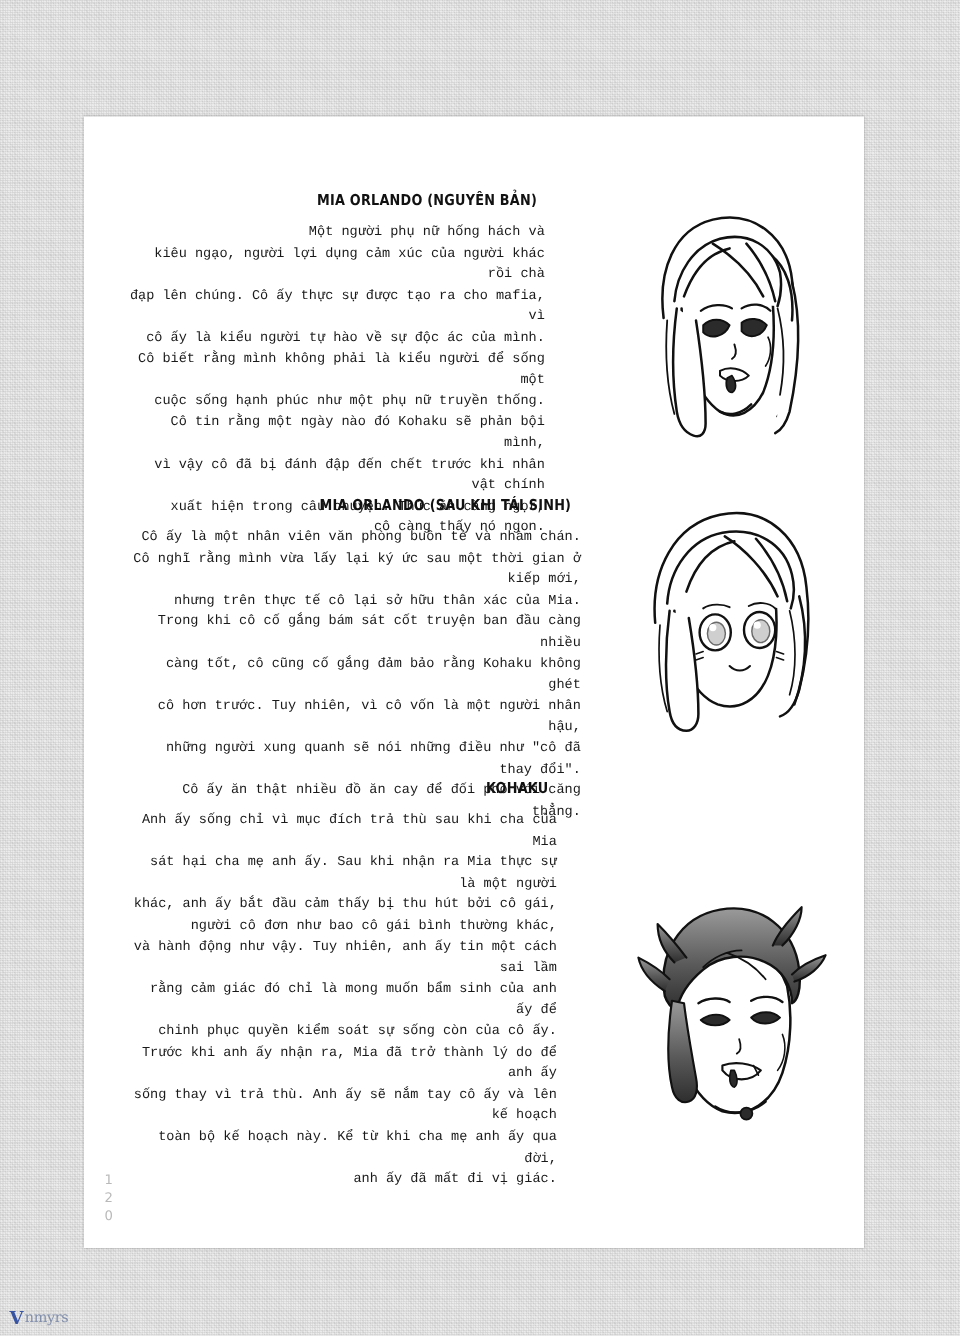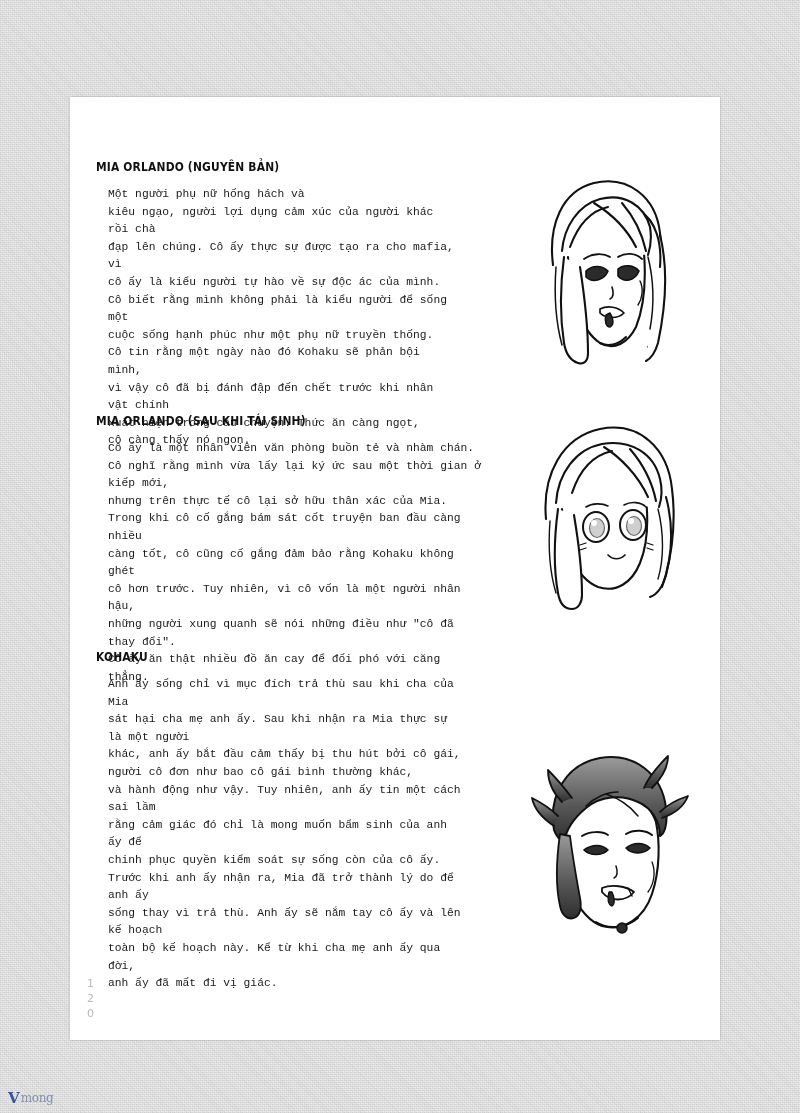--- a/index.html
+++ b/index.html
@@ -28,20 +28,21 @@
     position: absolute;
     left: 70px;
     top: 97px;
     width: 650px;
     height: 943px;
     background: #ffffff;
     box-shadow: 0 0 2px rgba(0,0,0,0.25);
   }
   .section {
     position: absolute;
+    text-align: right;
   }
   .sec-title {
     font-family: "DejaVu Sans", sans-serif;
     font-weight: bold;
     font-size: 12.5px;
     letter-spacing: 0.2px;
     color: #111;
     margin: 0 0 9px 0;
     font-stretch: condensed;
     transform: scaleX(0.95);
@@ -267,14 +268,14 @@
         <path d="M150 140 C154 150 152 162 146 170" stroke-width="1.3"></path>
       </g>
     </svg>
   </div>
 
   <div id="page-number">120</div>
 </div>
 
 <div id="watermark">
   <span class="wm-v">V</span>
-  <span class="wm-rest">mong</span>
+  <span class="wm-rest">nmyrs</span>
 </div>
 
 </body></html>

